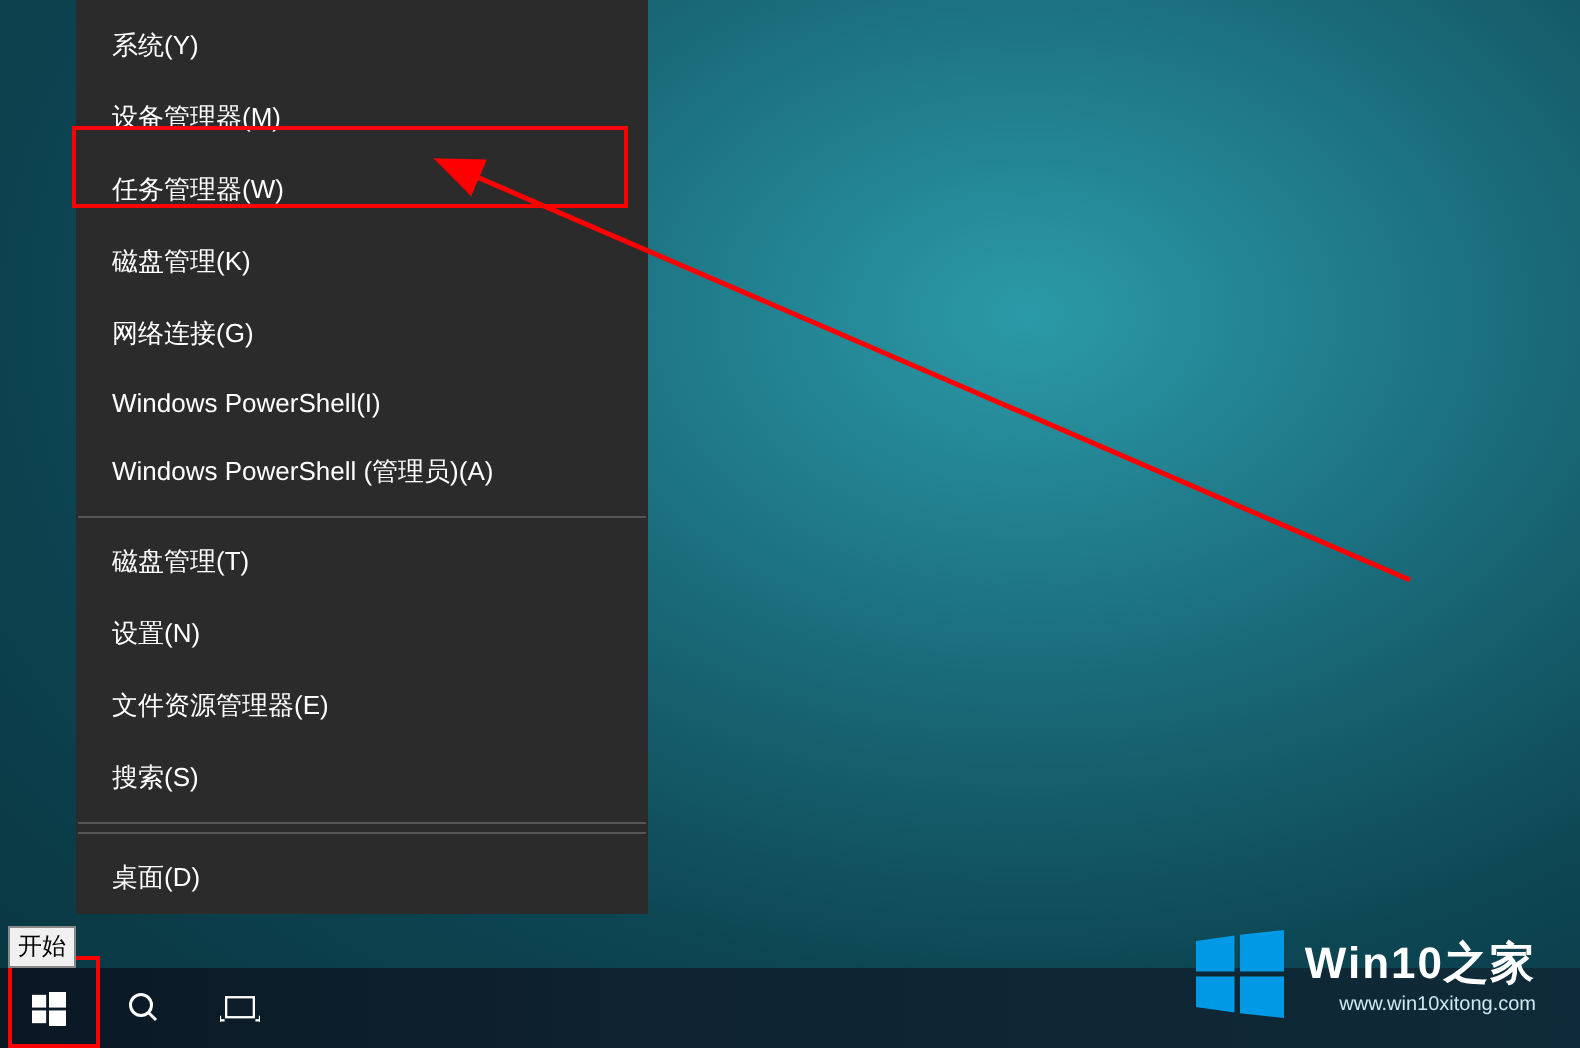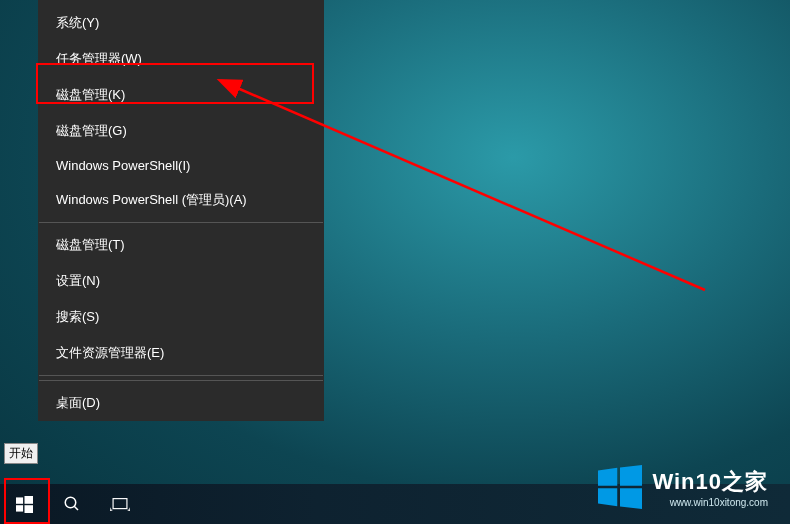--- a/index.html
+++ b/index.html
@@ -59,21 +59,21 @@
     .taskbar-item {
       width: 48px;
       height: 40px;
       display: flex;
       align-items: center;
       justify-content: center;
       color: #fff;
     }
     .start-tooltip {
       position: absolute;
-      bottom: 60px;
+      bottom: 40px;
       left: 4px;
       background: #f0f0f0;
       color: #000;
       font-size: 12px;
       padding: 1px 4px;
       border: 1px solid #888;
       z-index: 20;
     }
     .highlight-box-1 {
       position: absolute;
@@ -141,46 +141,49 @@
 </head>
 <body>
 
 <div class="desktop">
 
   <div class="context-menu">
     <div class="menu-item top-pad">
       <span>系统(Y)</span>
     </div>
     <div class="menu-item">
+      <span>设备管理器(M)</span>
+    </div>
+    <div class="menu-item">
       <span>任务管理器(W)</span>
     </div>
     <div class="menu-item">
       <span>磁盘管理(K)</span>
     </div>
     <div class="menu-item">
-      <span>磁盘管理(G)</span>
+      <span>网络连接(G)</span>
     </div>
     <div class="menu-item">
       <span>Windows PowerShell(I)</span>
     </div>
     <div class="menu-item">
       <span>Windows PowerShell (管理员)(A)</span>
     </div>
     <div class="separator"></div>
     <div class="menu-item">
       <span>磁盘管理(T)</span>
     </div>
     <div class="menu-item">
       <span>设置(N)</span>
     </div>
     <div class="menu-item">
+      <span>文件资源管理器(E)</span>
+    </div>
+    <div class="menu-item">
       <span>搜索(S)</span>
-    </div>
-    <div class="menu-item">
-      <span>文件资源管理器(E)</span>
     </div>
     <div class="separator"></div>
     <div class="separator"></div>
     <div class="menu-item">
       <span>桌面(D)</span>
     </div>
   </div>
 
   <div class="start-tooltip">
     <span>开始</span>

